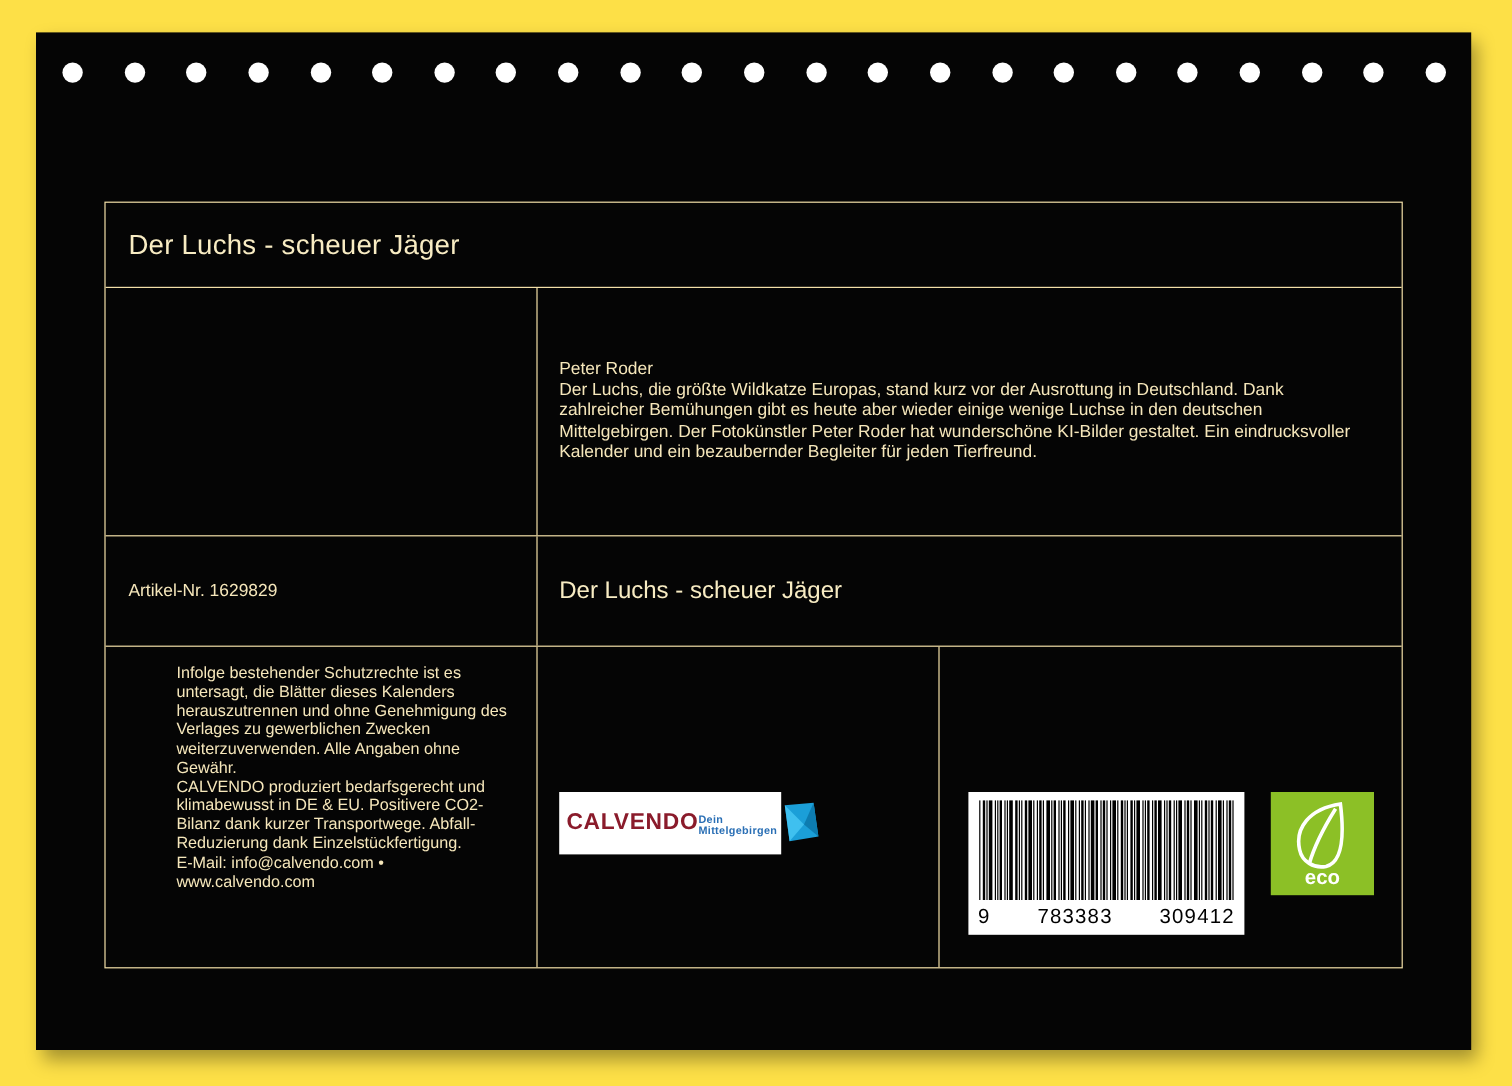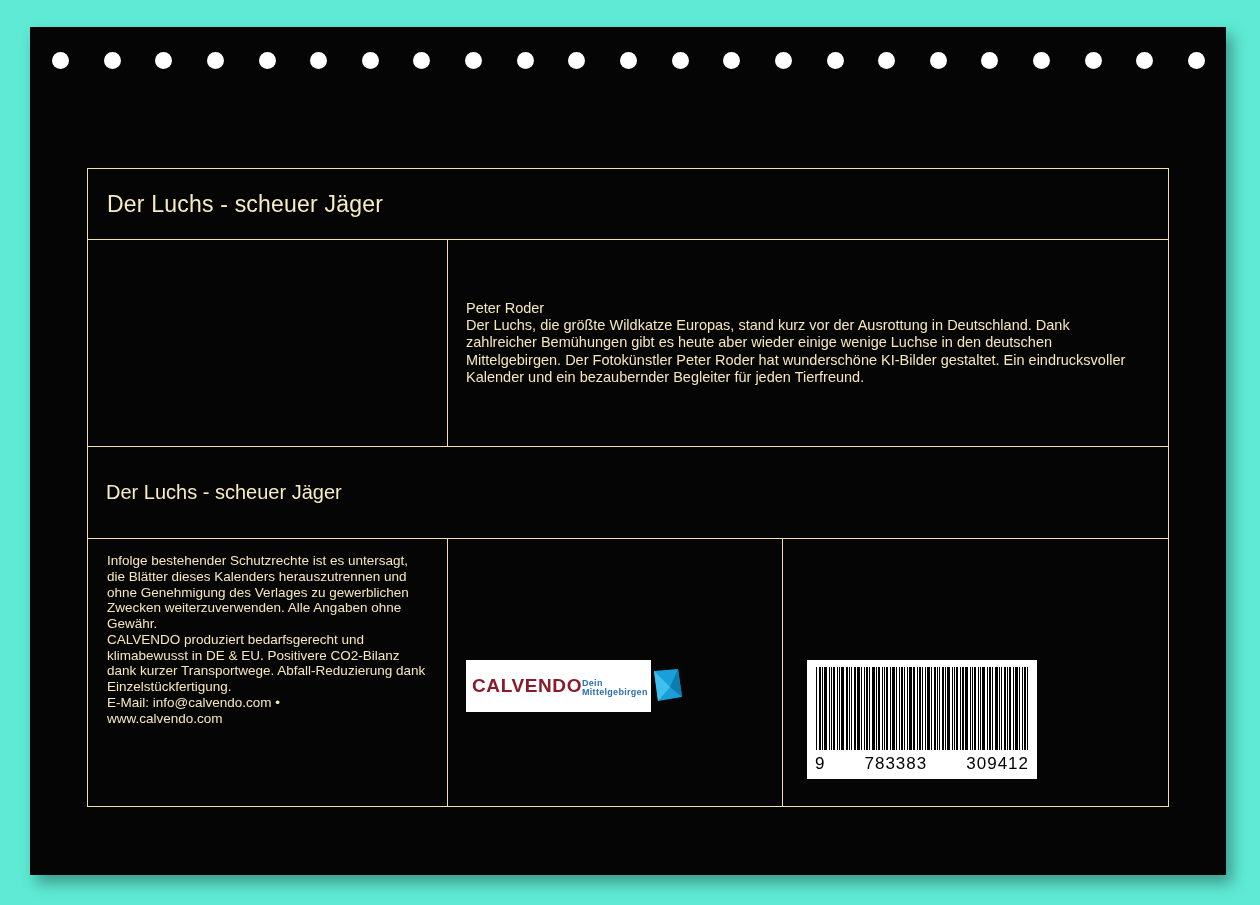--- a/index.html
+++ b/index.html
@@ -10,21 +10,21 @@
     height: 905px;
     overflow: hidden;
     font-family: "Liberation Sans", sans-serif;
   }
 
   
   .page {
     position: relative;
     width: 1260px;
     height: 905px;
-    background: #5eead4;
+    background: #fde047;
   }
 
   .cover {
     position: absolute;
     left: 30px;
     top: 27px;
     width: 1196px;
     height: 848px;
     background: #050505;
     box-shadow: 6px 8px 14px rgba(0,0,0,0.35);
@@ -133,20 +133,21 @@
   .row-legal { height: 268px; }
   .cell-legal {
     width: 359px;
     padding: 14px 19px 0 19px;
   }
   .legal-text {
     font-size: 13.5px;
     line-height: 1.17;
     color: #f6e7bb;
     white-space: pre-line;
+    margin-left: 40px;
   }
 
   .cell-isbn {
     width: 335px;
     padding: 14px 18px 0 18px;
     position: relative;
   }
   .isbn-text {
     font-size: 14.5px;
     color: #f6e7bb;
@@ -312,20 +313,23 @@
 
       <div class="row row-blurb">
         <div class="cell cell-thumb"></div>
         <div class="cell cell-blurb">
           <div class="author">Peter Roder</div>
           <p class="blurb">Der Luchs, die größte Wildkatze Europas, stand kurz vor der Ausrottung in Deutschland. Dank zahlreicher Bemühungen gibt es heute aber wieder einige wenige Luchse in den deutschen Mittelgebirgen. Der Fotokünstler Peter Roder hat wunderschöne KI-Bilder gestaltet. Ein eindrucksvoller Kalender und ein bezaubernder Begleiter für jeden Tierfreund.</p>
         </div>
       </div>
 
       <div class="row row-article">
+        <div class="cell cell-article">
+          <span class="article-text">Artikel-Nr. 1629829</span>
+        </div>
         <div class="cell cell-article-title">
           <span class="article-title-text">Der Luchs - scheuer Jäger</span>
         </div>
       </div>
 
       <div class="row row-legal">
 
         <div class="cell cell-legal">
           <div class="legal-text">Infolge bestehender Schutzrechte ist es untersagt, die Blätter dieses Kalenders herauszutrennen und ohne Genehmigung des Verlages zu gewerblichen Zwecken weiterzuverwenden. Alle Angaben ohne Gewähr.
 CALVENDO produziert bedarfsgerecht und klimabewusst in DE &amp; EU. Positivere CO2-Bilanz dank kurzer Transportwege. Abfall-Reduzierung dank Einzelstückfertigung.
@@ -429,20 +433,29 @@
                 <div class="bar tall" style="left: 208px; width: 2px;"></div>
                 <div class="bar tall" style="left: 211px; width: 1px;"></div>
               </div>
             <div class="barcode-digits">
               <span>9</span>
               <span>783383</span>
               <span>309412</span>
             </div>
           </div>
 
+          <div class="eco-box">
+            <div class="eco-leaf">
+              <svg width="44" height="58" viewBox="0 0 44 58" aria-hidden="true">
+                <path d="M40 2 C14 6 2 22 6 40 C8 50 18 56 28 54 C40 51 44 34 40 2 Z" fill="none" stroke="#ffffff" stroke-width="3"></path>
+                <path d="M36 6 C26 22 18 38 14 52" fill="none" stroke="#ffffff" stroke-width="3"></path>
+              </svg>
+            </div>
+            <div class="eco-word">eco</div>
+          </div>
 
         </div>
 
       </div>
 
     </div>
   </div>
 </div>
 
 </body></html>

